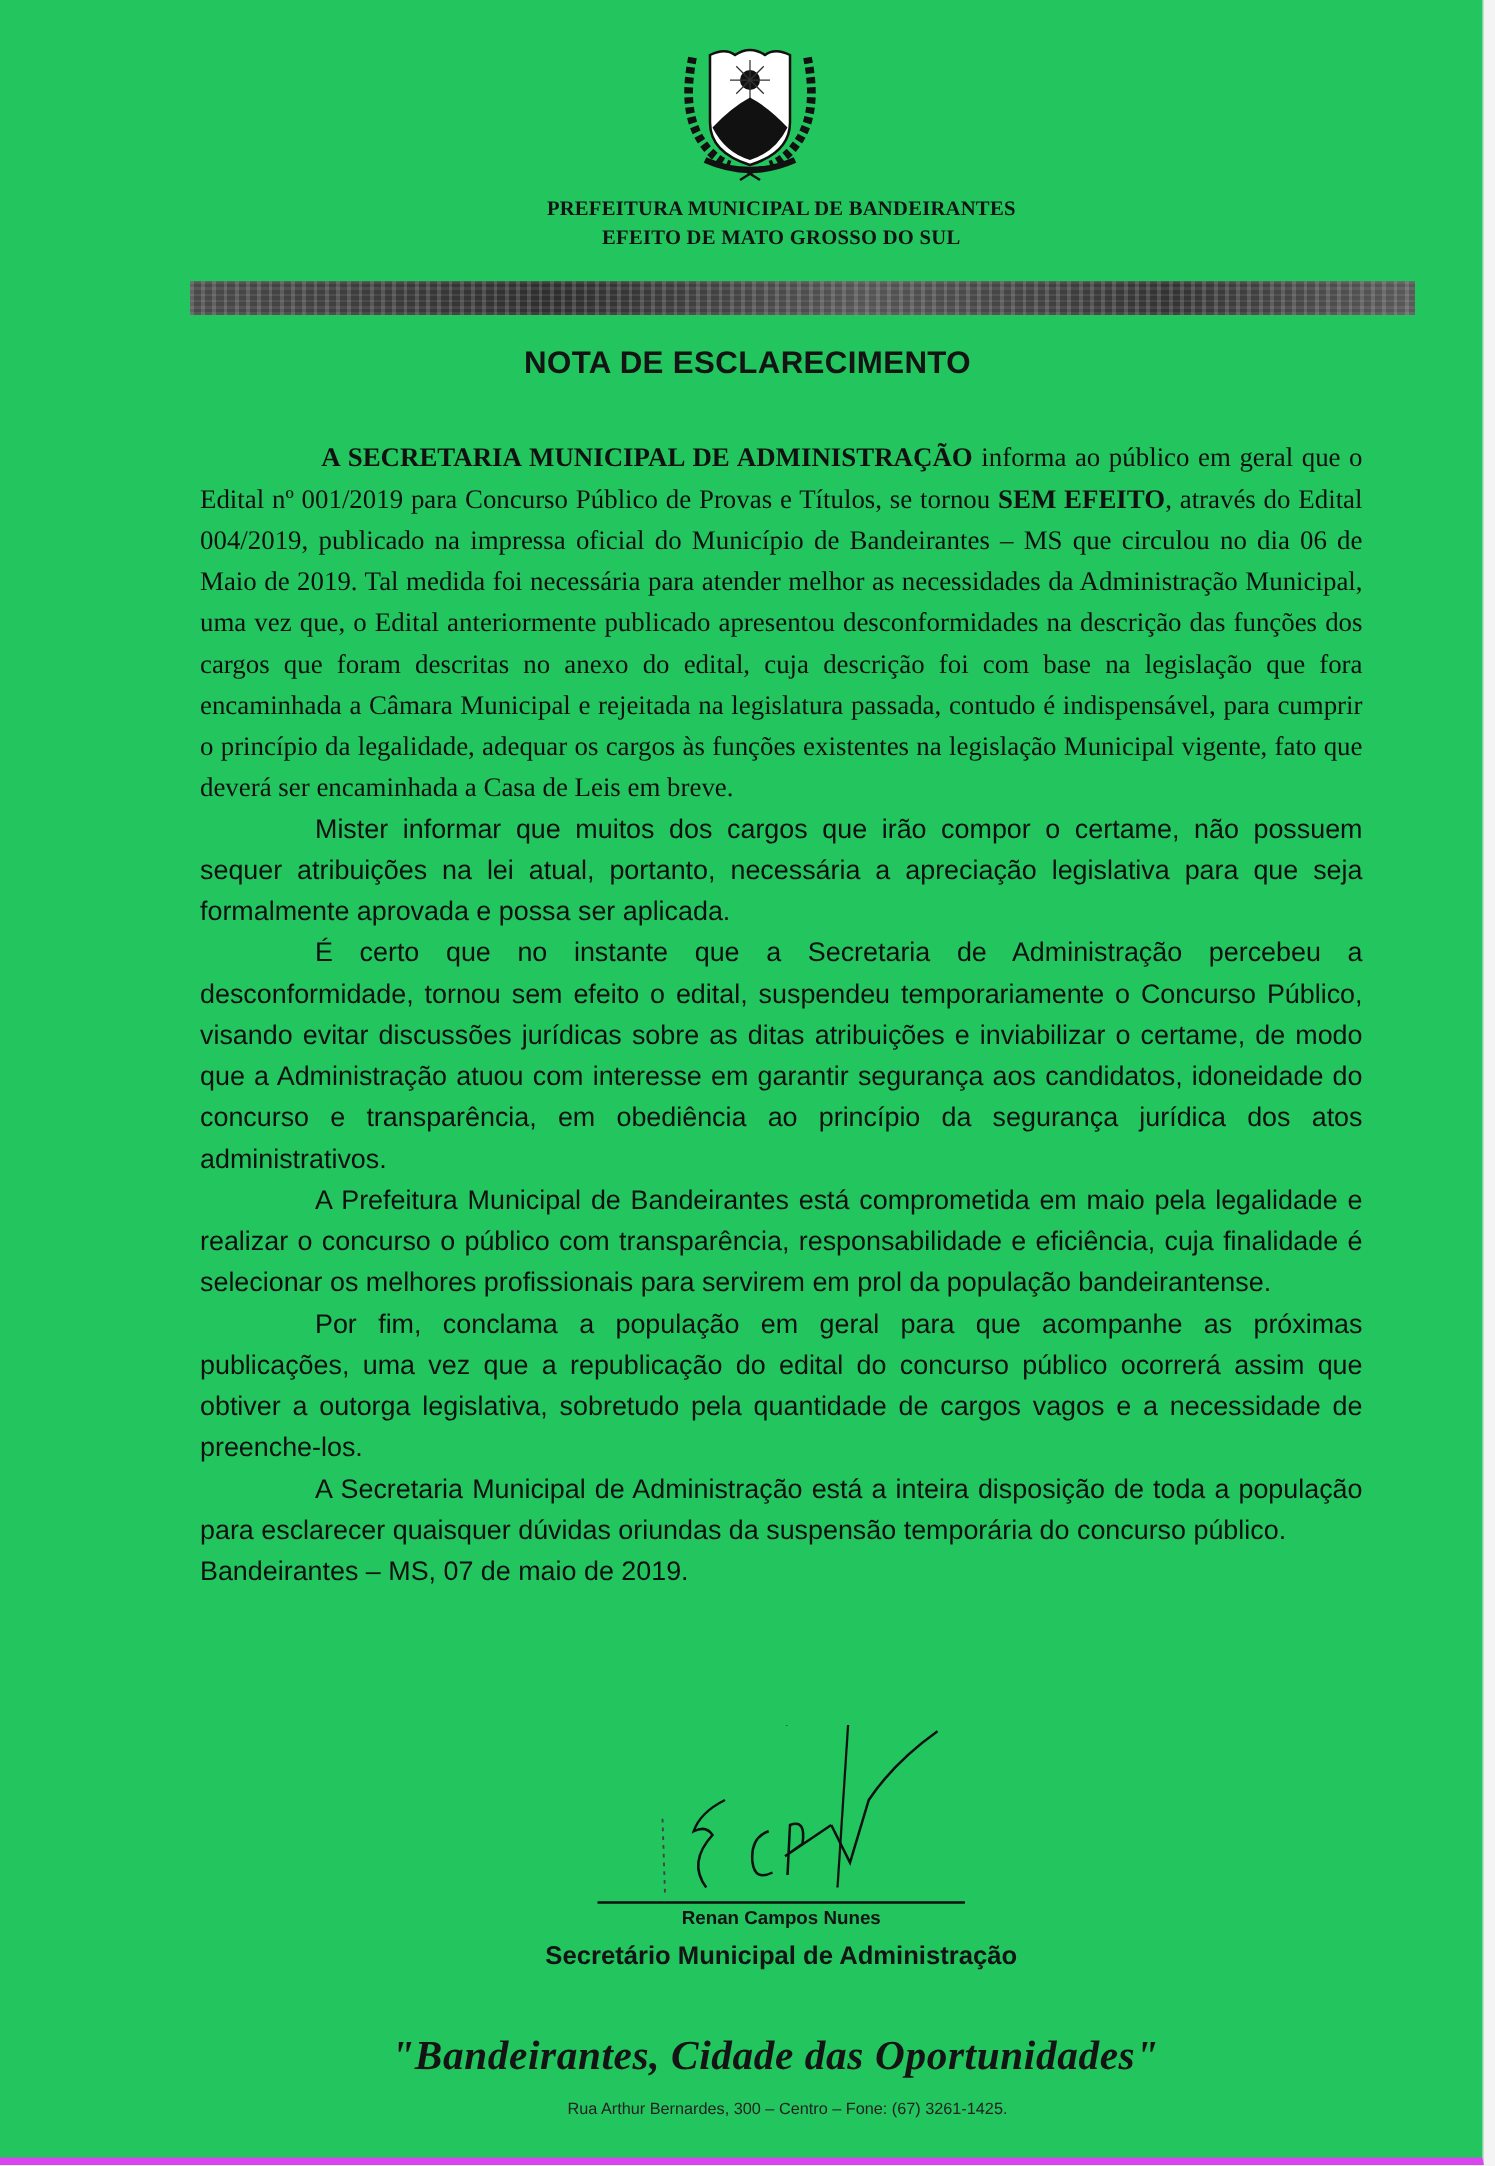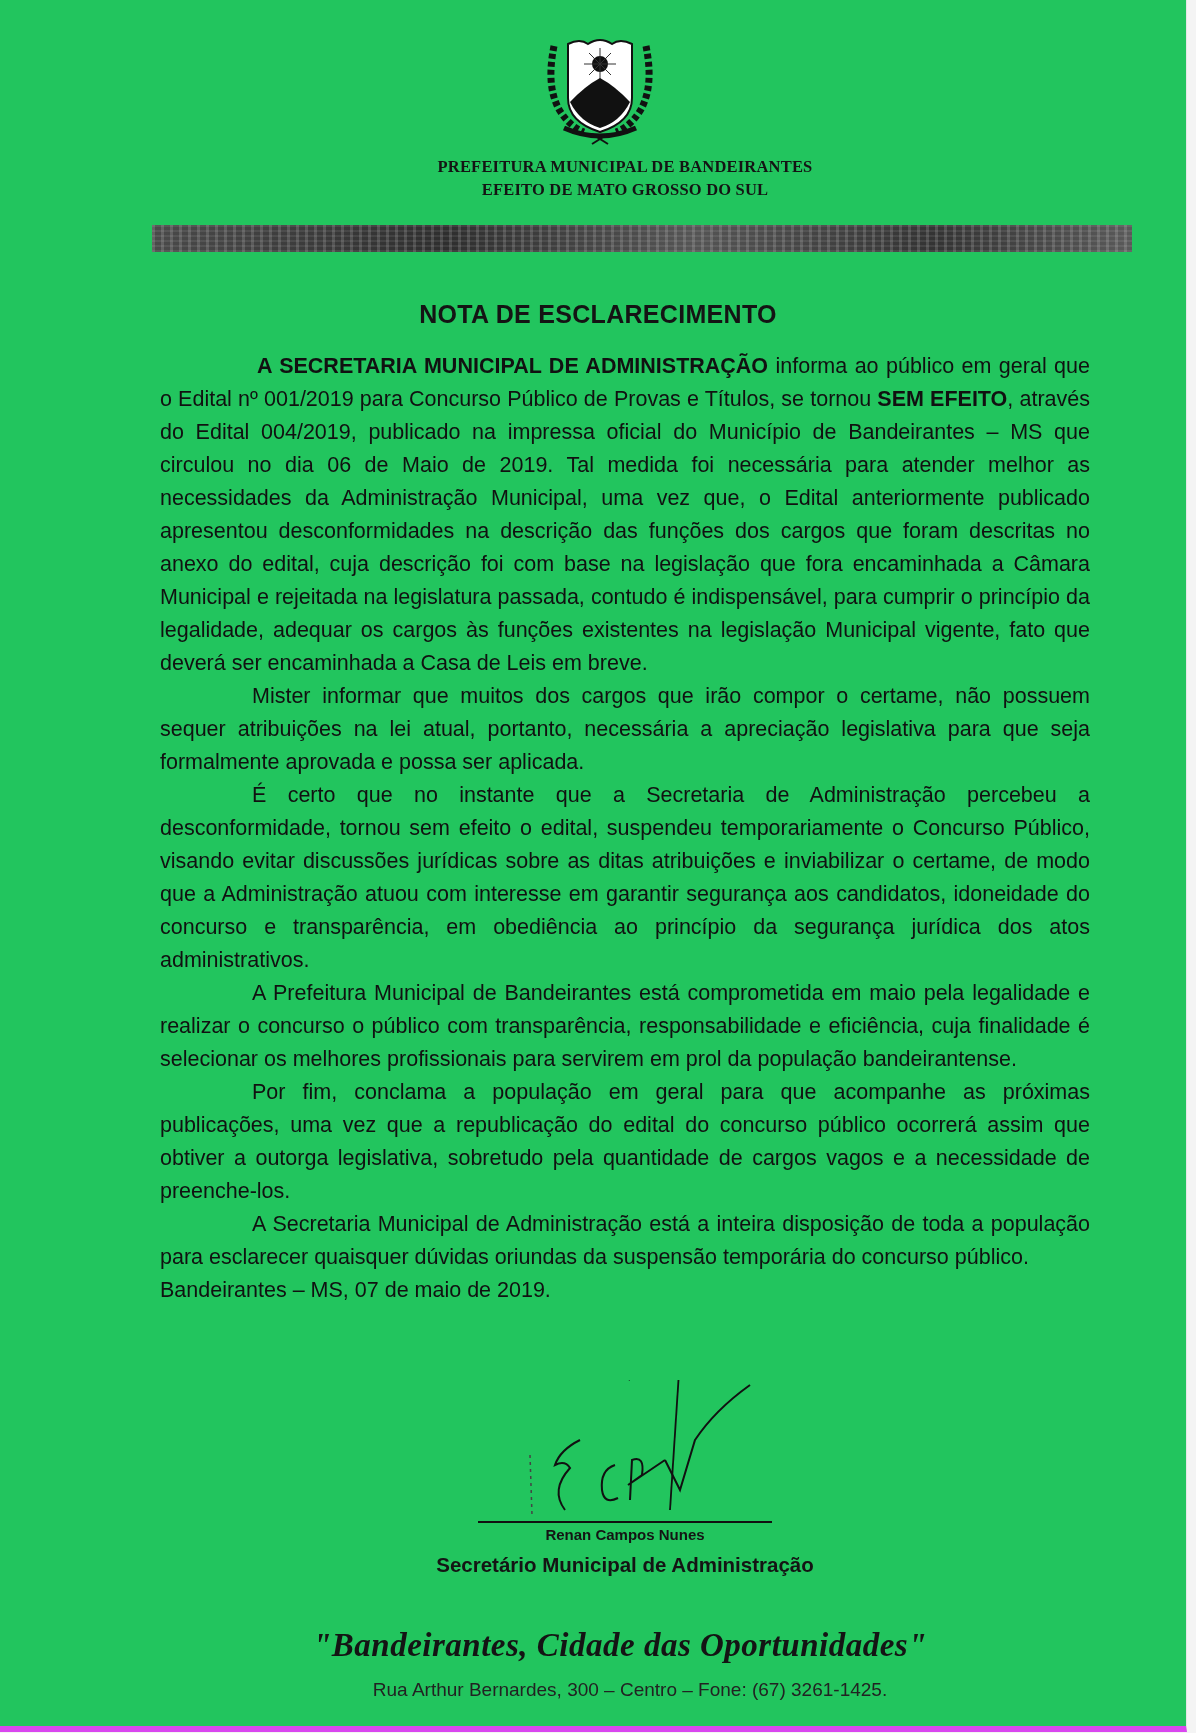--- a/index.html
+++ b/index.html
@@ -21,47 +21,47 @@
     .hdr3 { top: 204px; left: 400px; width: 450px; }
     .band {
       position: absolute; left: 152px; top: 225px; width: 980px; height: 27px;
       background:
         repeating-linear-gradient(90deg, rgba(255,255,255,0.14) 0 3px, rgba(0,0,0,0) 3px 9px),
         repeating-linear-gradient(0deg, rgba(255,255,255,0.08) 0 2px, rgba(0,0,0,0) 2px 5px),
         linear-gradient(90deg, #4a4a4a, #2e2e2e 30%, #555 55%, #333 80%, #5a5a5a);
     }
     .title {
       position: absolute; left: 0; top: 276px; width: 1196px; text-align: center;
-      font-weight: bold; font-size: 25px; letter-spacing: 0.3px; margin-top: 24px;
+      font-weight: bold; font-size: 25px; letter-spacing: 0.3px;
     }
     .body-text {
       position: absolute; left: 160px; top: 350px; width: 930px;
       font-family: "Liberation Sans", sans-serif; font-size: 21.5px; line-height: 33px;
       text-align: justify; color: #111;
     }
     .body-text p { margin: 0; text-indent: 92px; }
-    .body-text p.first { text-indent: 97px; }
+    .body-text p.first { text-indent: 97px; font-family: Liberation Serif, serif; }
     .body-text b { font-weight: bold; }
     .date-line { text-indent: 0 !important; }
     .sig-svg { position: absolute; left: 520px; top: 1380px; width: 260px; height: 140px; }
     .sig-line { position: absolute; left: 478px; top: 1521px; width: 294px; height: 2px; background: #111; }
     .signer-name {
       position: absolute; left: 478px; top: 1526px; width: 294px; text-align: center;
       font-weight: bold; font-size: 15px;
     }
     .signer-role {
       position: absolute; left: 400px; top: 1553px; width: 450px; text-align: center;
       font-weight: bold; font-size: 20.5px;
     }
     .slogan {
       position: absolute; left: 200px; top: 1627px; width: 840px; text-align: center;
       font-family: "Liberation Serif", serif; font-style: italic; font-weight: bold; font-size: 33px; letter-spacing: 0.5px;
     }
     .addr1, .addr2 {
-      position: absolute; left: 300px; width: 660px; text-align: center; font-size: 19px; color: #222;
+      position: absolute; left: 300px; width: 660px; text-align: center; font-size: 13px; color: #222;
     }
     .addr1 { top: 1679px; }
     .addr2 { top: 1697px; }
   </style>
 </head>
 <body>
 
 <div class="page">
 
   <svg class="crest" viewBox="0 0 120 110">

